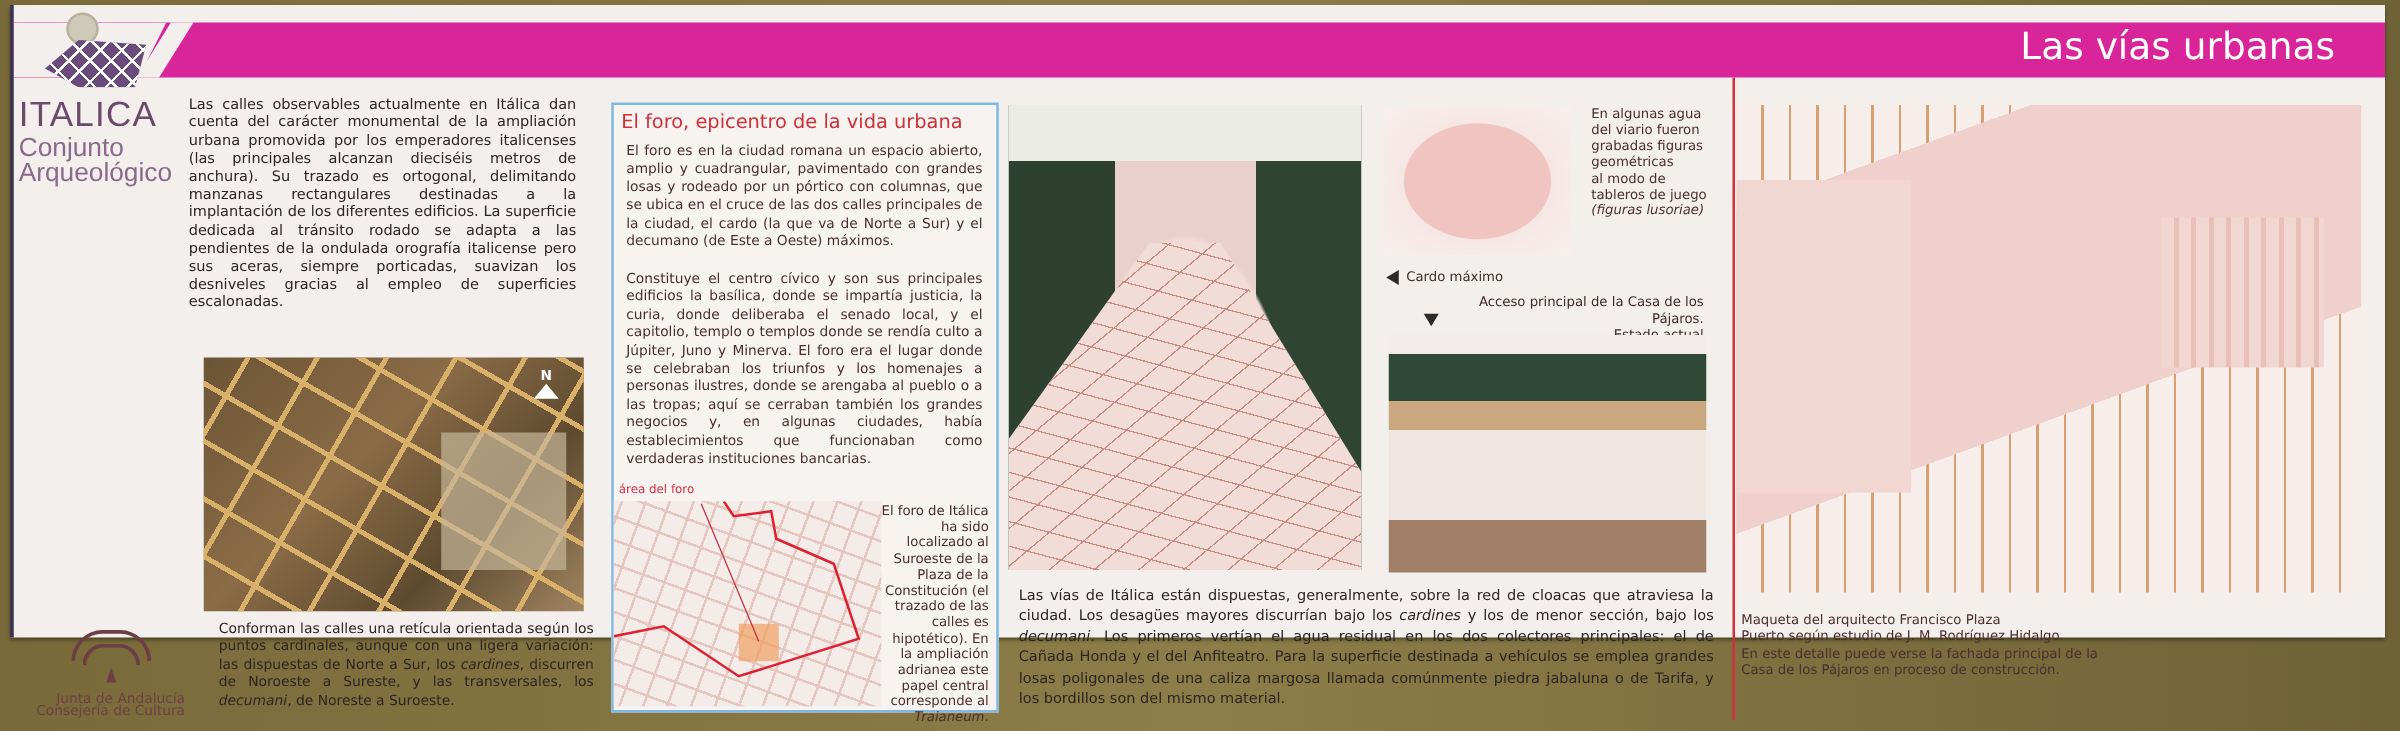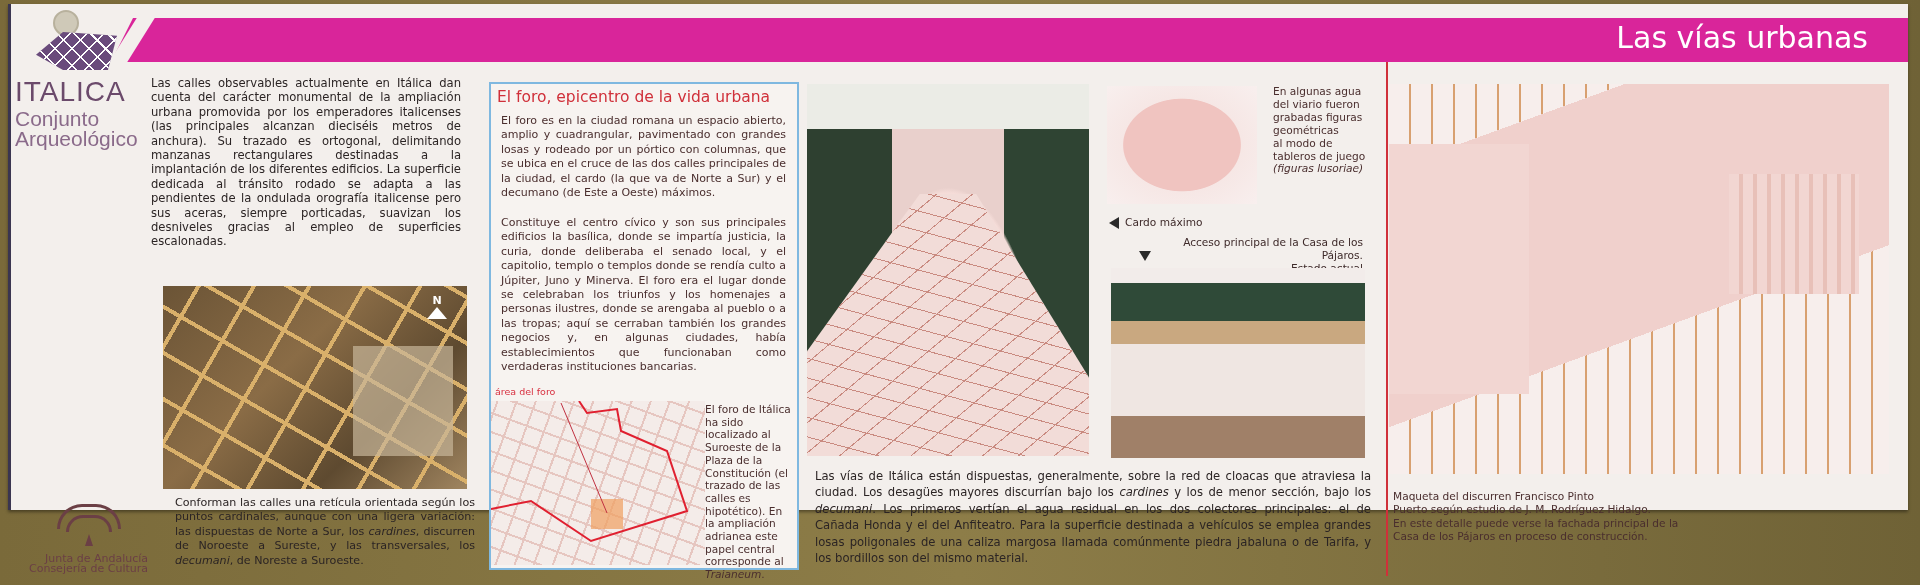--- a/index.html
+++ b/index.html
@@ -43,21 +43,21 @@
   .forum-p1{left:490px;top:110px;width:285px;color:#4a2e2e;font-size:11px;}
   .forum-p2{left:490px;top:212px;width:285px;color:#4a2e2e;font-size:11px;}
   .map{left:480px;top:397px;width:214px;height:164px;
     background:
       repeating-linear-gradient(20deg,transparent 0 16px,#e6c6c0 16px 18px),
       repeating-linear-gradient(-70deg,transparent 0 16px,#e6c6c0 16px 18px),
       #f4ece9;}
   .map .foro{position:absolute;left:100px;top:98px;width:32px;height:30px;background:#f0a060;opacity:.7;}
   .map svg{position:absolute;left:0;top:0;}
   .map-label{position:absolute;left:484px;top:382px;color:#d83040;font-size:9.5px;}
-  .map-caption{position:absolute;left:694px;top:399px;width:86px;text-align:left;color:#4a2e2e;font-size:10.6px;line-height:12.7px;}
+  .map-caption{position:absolute;left:694px;top:399px;width:86px;text-align:right;color:#4a2e2e;font-size:10.6px;line-height:12.7px;}
   .road{left:796px;top:80px;width:282px;height:372px;
     background:
       linear-gradient(180deg,rgba(235,236,230,1) 0 12%,transparent 12%),
       radial-gradient(ellipse at 50% 100%,#f5dcd8 0 50%,transparent 51%),
       linear-gradient(90deg,#2e4030 0 30%,#e9d0cc 30% 70%,#2f4433 70%);}
   .road .pave{position:absolute;left:0;top:110px;width:282px;height:262px;
     background:
       repeating-linear-gradient(15deg,transparent 0 18px,#c98a80 18px 19px),
       repeating-linear-gradient(-40deg,transparent 0 22px,#c98a80 22px 23px),
       #f2dcd8;clip-path:polygon(40% 0,60% 0,100% 70%,100% 100%,0 100%,0 60%);}
@@ -157,18 +157,18 @@
   <div class="arrow-down"></div>
   <div class="photo casa"></div>
 
   <div class="divider"></div>
 
   <div class="photo maqueta">
     <div class="bldg"></div>
     <div class="cols"></div>
   </div>
   <div class="maqueta-caption">
-    <div>Maqueta del discurren Francisco Pinto</div>
+    <div>Maqueta del arquitecto Francisco Plaza</div>
     <div>Puerto según estudio de J. M. Rodríguez Hidalgo.</div>
     <div>En este detalle puede verse la fachada principal de la</div>
     <div>Casa de los Pájaros en proceso de construcción.</div>
   </div>
 </div>
 
 </body></html>

